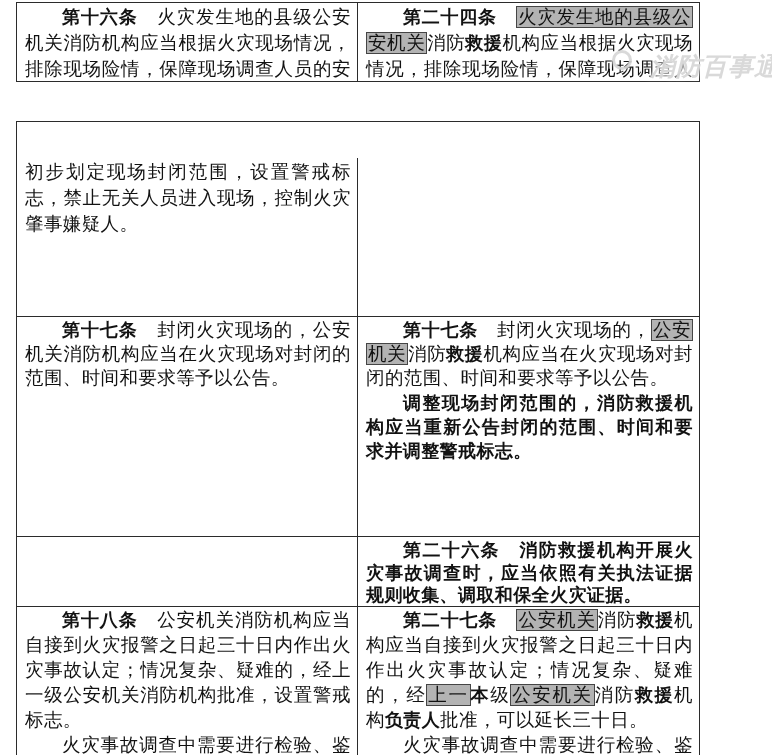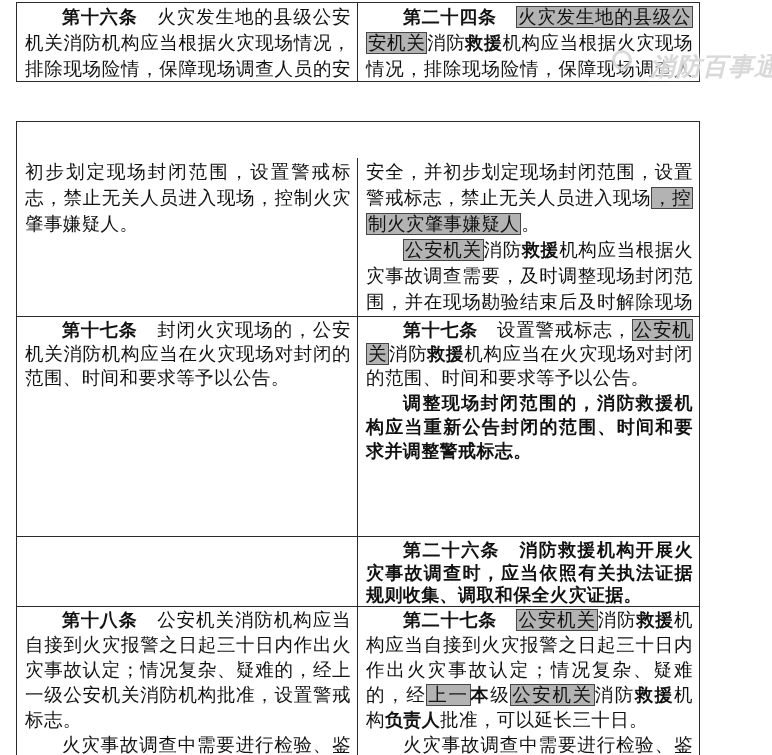--- a/index.html
+++ b/index.html
@@ -81,31 +81,27 @@
         <div class="cell right">
           <p class="para indent"><span class="b ">第二十四条</span><span>　</span><span class="h">火灾发生地的县级公安机关</span><span>消防</span><span class="b ">救援</span><span>机构应当根据火灾现场情况，排除现场险情，保障现场调查人员的</span></p>
         </div>
       </div>
     </section>
   <section class="tbl main-frag">
       <div class="row">
         <div class="cell left">
           <p class="para"><span>初步划定现场封闭范围，设置警戒标志，禁止无关人员进入现场，控制火灾肇事嫌疑人。</span></p>
         </div>
-        <div class="cell right">
-          <p class="para"><span>安全，并初步划定现场封闭范围，设置警戒标志，禁止无关人员进入现场</span><span class="h">，控制火灾肇事嫌疑人</span><span>。</span></p>
-          <p class="para indent"><span class="h">公安机关</span><span>消防</span><span class="b ">救援</span><span>机构应当根据火灾事故调查需要，及时调整现场封闭范围，并在现场勘验结束后及时解除现场封闭。</span></p>
-        </div>
       </div>
       <div class="row">
         <div class="cell left">
           <p class="para indent"><span class="b ">第十七条</span><span>　封闭火灾现场的，公安机关消防机构应当在火灾现场对封闭的范围、时间和要求等予以公告。</span></p>
         </div>
         <div class="cell right">
-          <p class="para indent"><span class="b ">第十七条</span><span>　设置警戒标志，</span><span class="h">公安机关</span><span>消防</span><span class="b ">救援</span><span>机构应当在火灾现场对封闭的范围、时间和要求等予以公告。</span></p>
+          <p class="para indent"><span class="b ">第十七条</span><span>　封闭火灾现场的，</span><span class="h">公安机关</span><span>消防</span><span class="b ">救援</span><span>机构应当在火灾现场对封闭的范围、时间和要求等予以公告。</span></p>
           <p class="para indent"><span class="b ">调整现场封闭范围的，消防救援机构应当重新公告封闭的范围、时间和要求并调整警戒标志。</span></p>
         </div>
       </div>
       <div class="row">
         <div class="cell left"></div>
         <div class="cell right">
           <p class="para indent"><span class="b ">第二十六条</span><span class="b ">　消防救援机构开展火灾事故调查时，应当依照有关执法证据规则收集、调取和保全火灾证据。</span></p>
         </div>
       </div>
       <div class="row">

